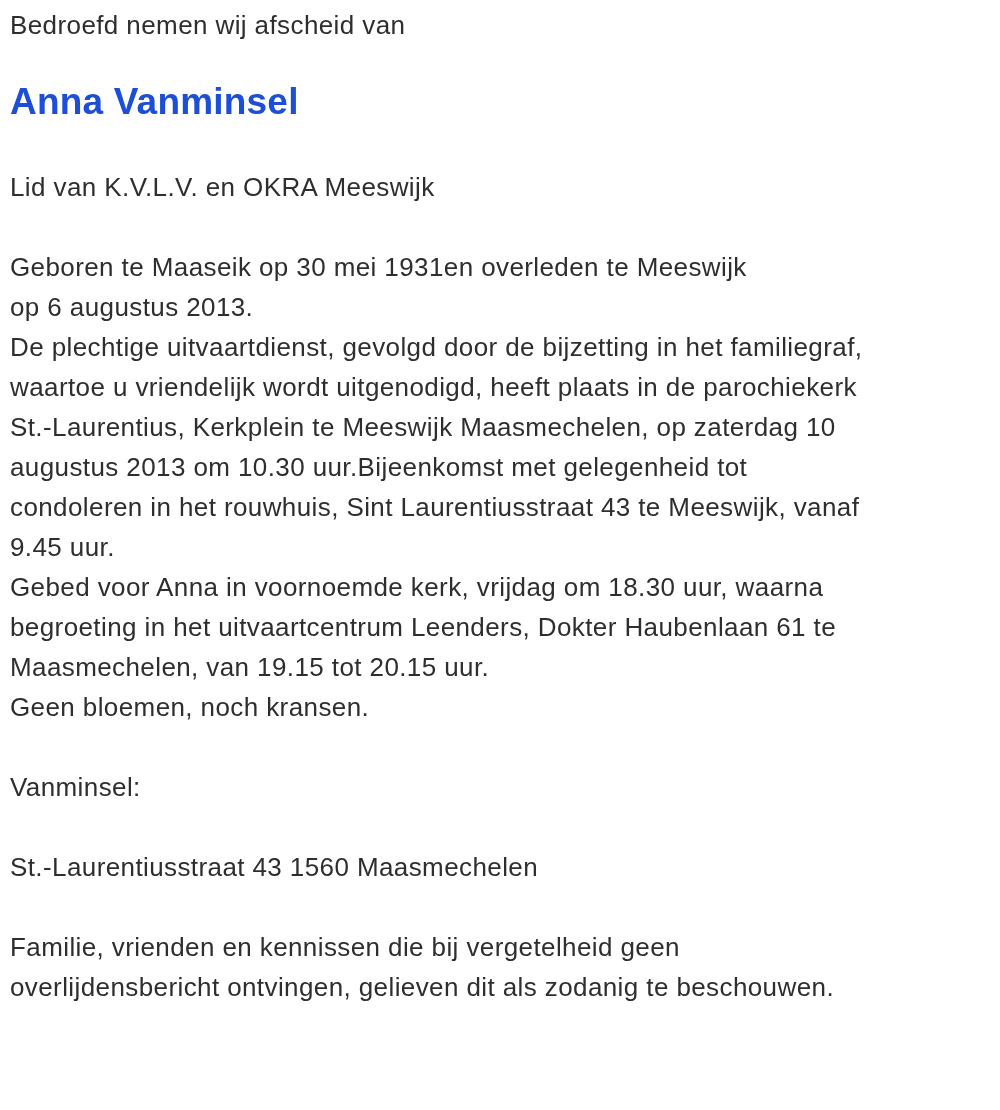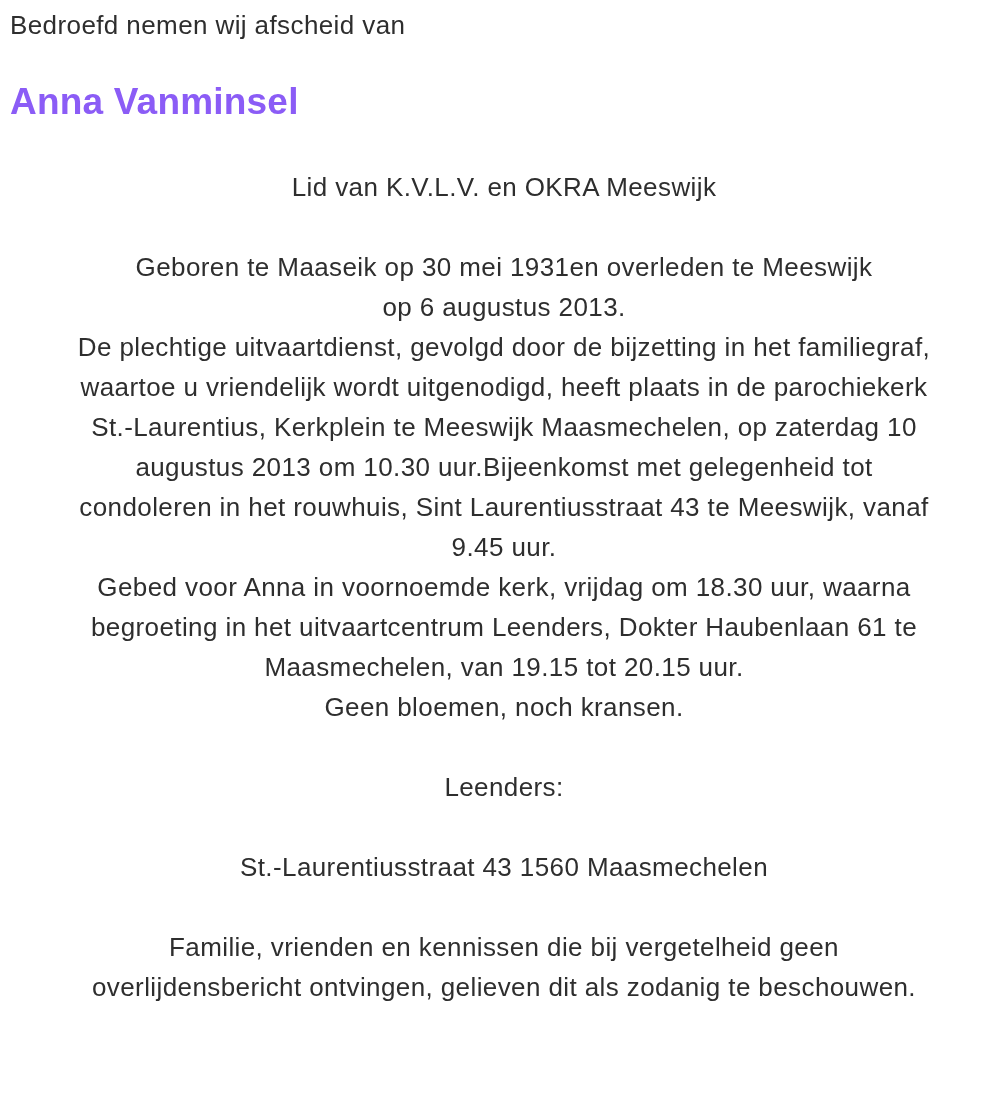--- a/index.html
+++ b/index.html
@@ -22,28 +22,27 @@
     overflow: hidden;
   }
   .page p {
     margin: 0;
   }
   .multiline {
     white-space: pre-line;
   }
   .gap {
     margin-top: 40px !important;
-    text-align: center;
   }
   h1.deceased-name {
     font-size: 37px;
     line-height: 50px;
     margin: 32px 0 8px 0;
     font-weight: 700;
-    color: #8b5cf6;
+    color: #1d4ed8;
     letter-spacing: 0.2px;
   }
 </style>
 </head>
 <body>
 
 <div class="page">
   <p class="line">Bedroefd nemen wij afscheid van</p>
 
   <h1 class="deceased-name">Anna Vanminsel</h1>
@@ -57,19 +56,19 @@
 waartoe u vriendelijk wordt uitgenodigd, heeft plaats in de parochiekerk
 St.-Laurentius, Kerkplein te Meeswijk Maasmechelen, op zaterdag 10
 augustus 2013 om 10.30 uur.Bijeenkomst met gelegenheid tot
 condoleren in het rouwhuis, Sint Laurentiusstraat 43 te Meeswijk, vanaf
 9.45 uur.
 Gebed voor Anna in voornoemde kerk, vrijdag om 18.30 uur, waarna
 begroeting in het uitvaartcentrum Leenders, Dokter Haubenlaan 61 te
 Maasmechelen, van 19.15 tot 20.15 uur.
 Geen bloemen, noch kransen.</p>
 
-  <p class="line gap">Leenders:</p>
+  <p class="line gap">Vanminsel:</p>
 
   <p class="line gap">St.-Laurentiusstraat 43 1560 Maasmechelen</p>
 
   <p class="multiline gap">Familie, vrienden en kennissen die bij vergetelheid geen
 overlijdensbericht ontvingen, gelieven dit als zodanig te beschouwen.</p>
 </div>
 
 </body></html>

